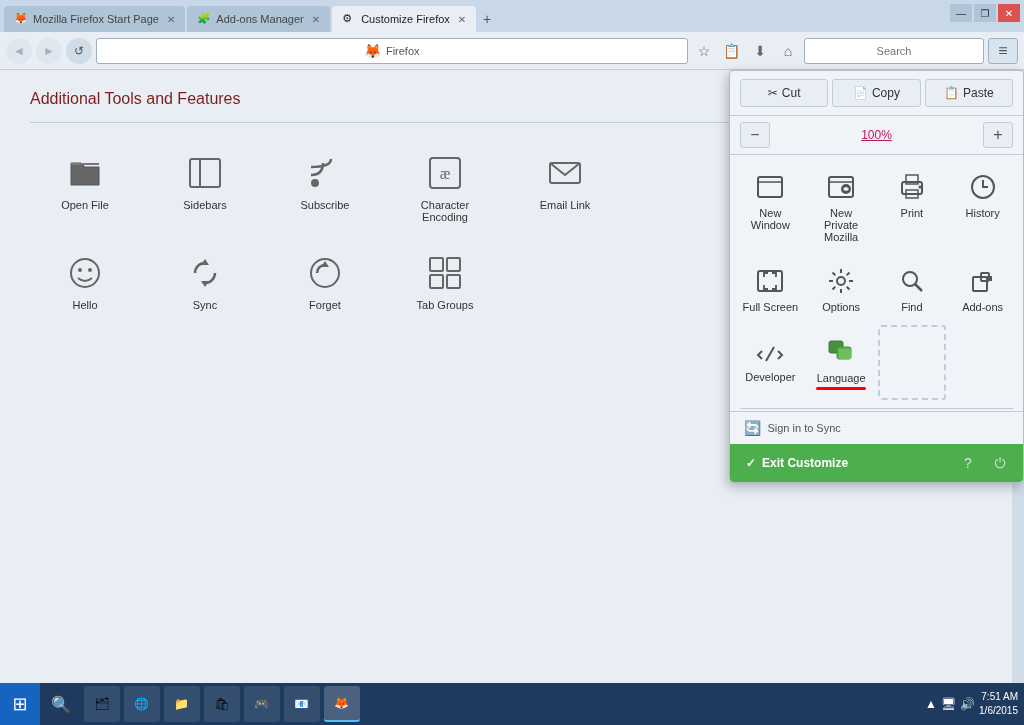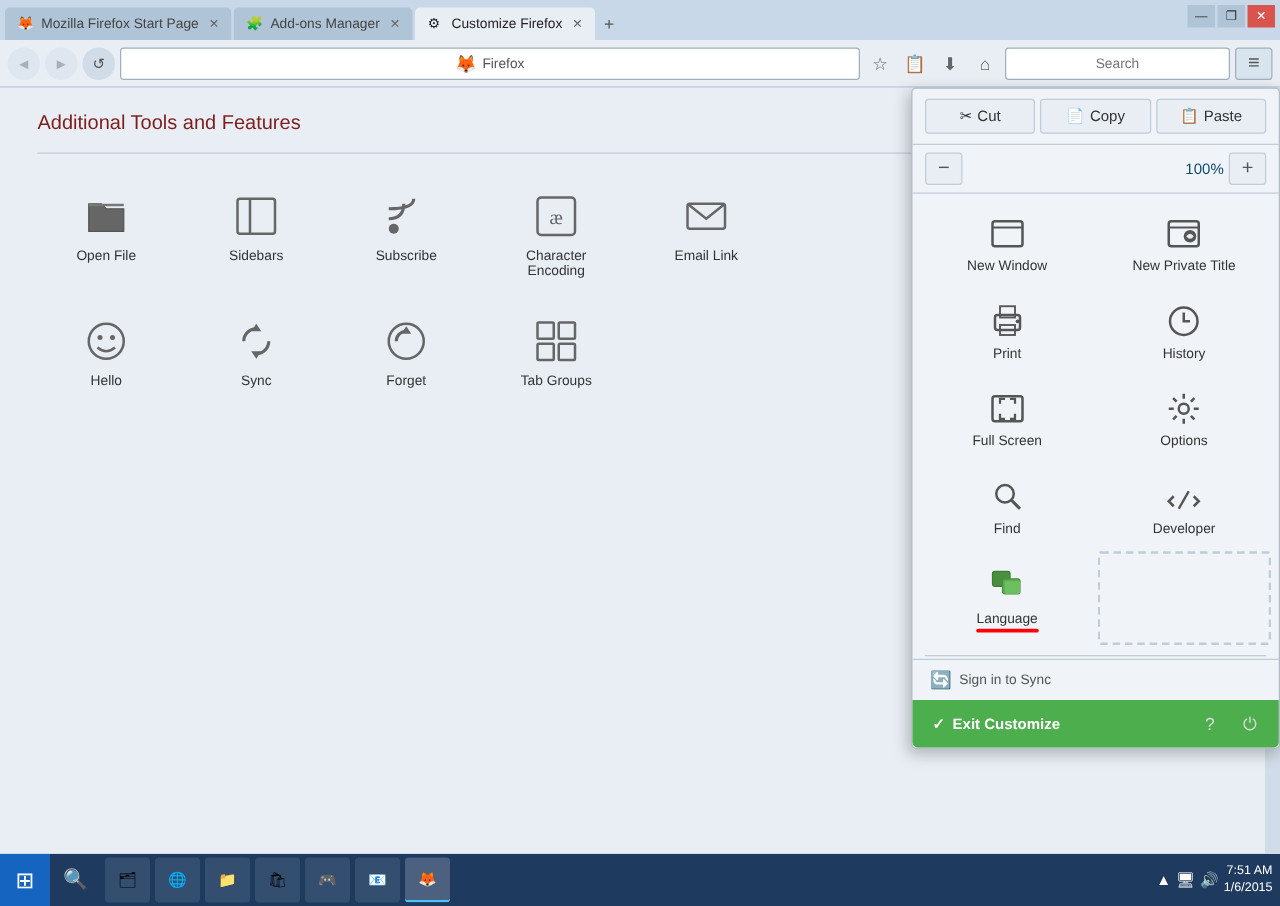--- a/index.html
+++ b/index.html
@@ -168,24 +168,24 @@
       display: flex; align-items: center; padding: 6px 10px;
       border-bottom: 1px solid #c0ccda; gap: 4px;
     }
     .zoom-btn {
       width: 30px; height: 26px; border: 1px solid #c0ccda;
       background: #e8eef4; cursor: pointer; font-size: 16px;
       display: flex; align-items: center; justify-content: center;
       border-radius: 3px; color: #555;
     }
     .zoom-level {
-      flex: 1; text-align: right; font-size: 12px; color: #0c4a6e;
+      flex: 1; text-align: center; font-size: 12px; color: #be185d; text-decoration: underline;
     }
     .menu-grid {
-      display: grid; grid-template-columns: repeat(2, 1fr);
+      display: grid; grid-template-columns: repeat(4, 1fr);
       padding: 6px; gap: 2px;
     }
     .menu-grid-item {
       display: flex; flex-direction: column; align-items: center;
       padding: 10px 6px; cursor: pointer; border-radius: 3px;
       color: #444;
     }
     .menu-grid-icon {
       width: 32px; height: 32px; margin-bottom: 4px;
       display: flex; align-items: center; justify-content: center;
@@ -459,21 +459,21 @@
 
       <div class="menu-grid-item">
         <div class="menu-grid-icon">
           <svg width="28" height="28" viewBox="0 0 28 28">
               <rect x="2" y="4" width="24" height="20" rx="2" fill="none" stroke="#555" stroke-width="2"></rect>
               <line x1="2" y1="9" x2="26" y2="9" stroke="#555" stroke-width="1.5"></line>
               <circle cx="19" cy="16" r="5" fill="#555"></circle>
               <path d="M16 16 Q19 12 22 16 Q19 20 16 16z" fill="#e8eef4"></path>
             </svg>
         </div>
-        <span class="menu-grid-label">New Private Title</span>
+        <span class="menu-grid-label">New Private Mozilla</span>
       </div>
 
 
       <div class="menu-grid-item">
         <div class="menu-grid-icon">
           <svg width="28" height="28" viewBox="0 0 28 28">
               <rect x="4" y="9" width="20" height="12" rx="2" fill="none" stroke="#555" stroke-width="2"></rect>
               <rect x="8" y="2" width="12" height="9" fill="none" stroke="#555" stroke-width="1.5"></rect>
               <rect x="8" y="17" width="12" height="8" fill="none" stroke="#555" stroke-width="1.5"></rect>
               <circle cx="22" cy="14" r="1.5" fill="#555"></circle>
@@ -518,20 +518,30 @@
       <div class="menu-grid-item">
         <div class="menu-grid-icon">
           <svg width="28" height="28" viewBox="0 0 28 28">
               <circle cx="12" cy="12" r="7" fill="none" stroke="#555" stroke-width="2"></circle>
               <line x1="17" y1="17" x2="24" y2="24" stroke="#555" stroke-width="2.5"></line>
             </svg>
         </div>
         <span class="menu-grid-label">Find</span>
       </div>
 
+      <div class="menu-grid-item">
+        <div class="menu-grid-icon">
+          <svg width="28" height="28" viewBox="0 0 28 28">
+              <rect x="4" y="10" width="14" height="14" rx="1" fill="none" stroke="#555" stroke-width="2"></rect>
+              <rect x="12" y="6" width="8" height="8" rx="1" fill="none" stroke="#555" stroke-width="2"></rect>
+              <path d="M18 10 h4 v4" fill="none" stroke="#555" stroke-width="2"></path>
+            </svg>
+        </div>
+        <span class="menu-grid-label">Add-ons</span>
+      </div>
 
       <div class="menu-grid-item">
         <div class="menu-grid-icon">
           <svg width="28" height="28" viewBox="0 0 28 28">
               <path d="M6 14 L2 18 L6 22" fill="none" stroke="#555" stroke-width="2"></path>
               <path d="M22 14 L26 18 L22 22" fill="none" stroke="#555" stroke-width="2"></path>
               <line x1="10" y1="24" x2="18" y2="10" stroke="#555" stroke-width="2"></line>
             </svg>
         </div>
         <span class="menu-grid-label">Developer</span>

